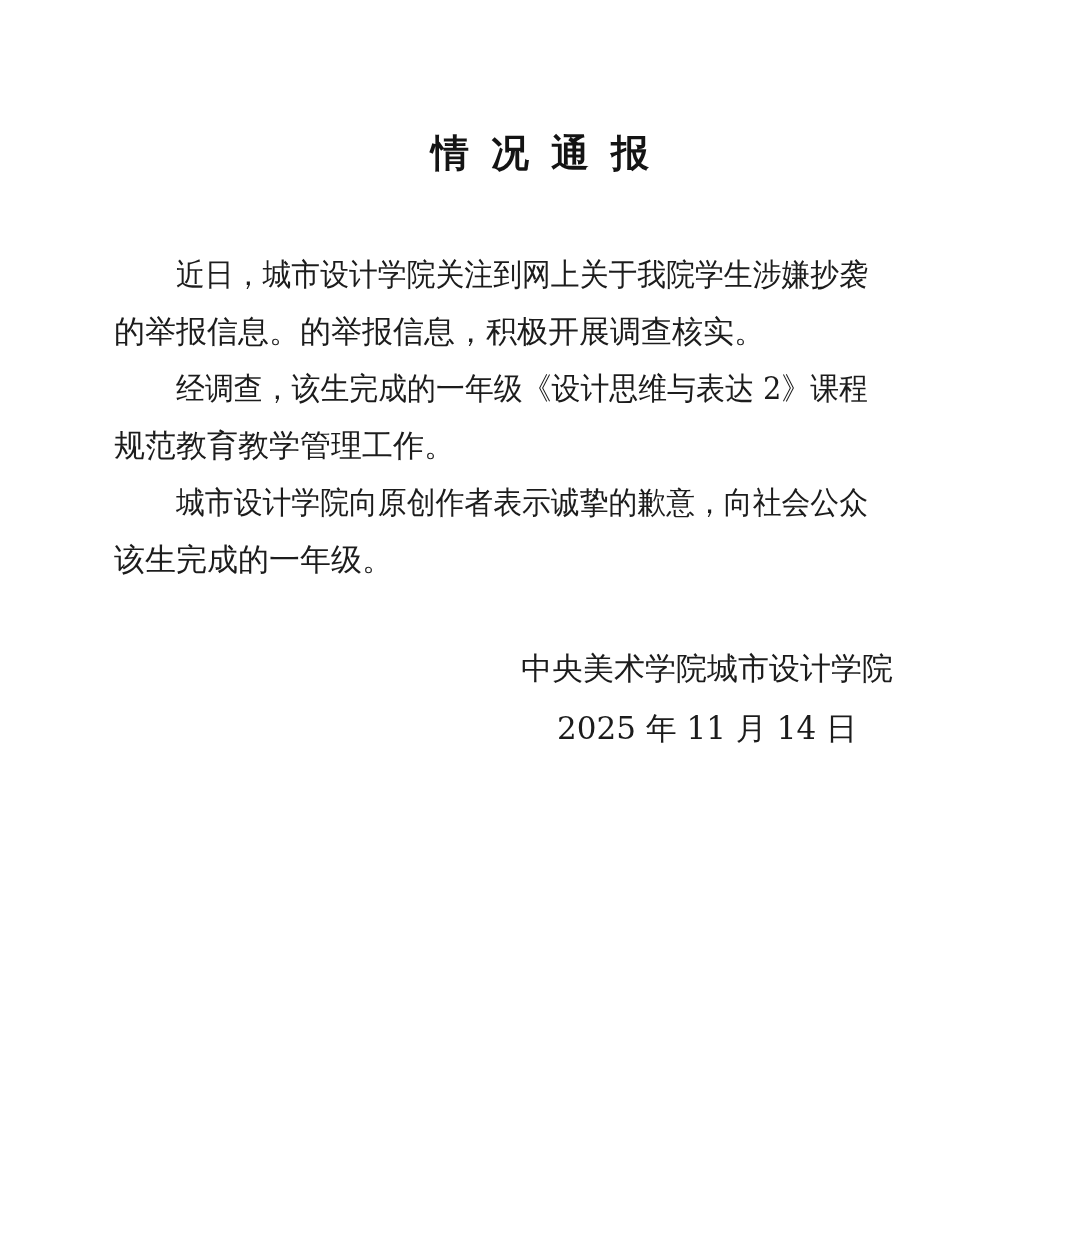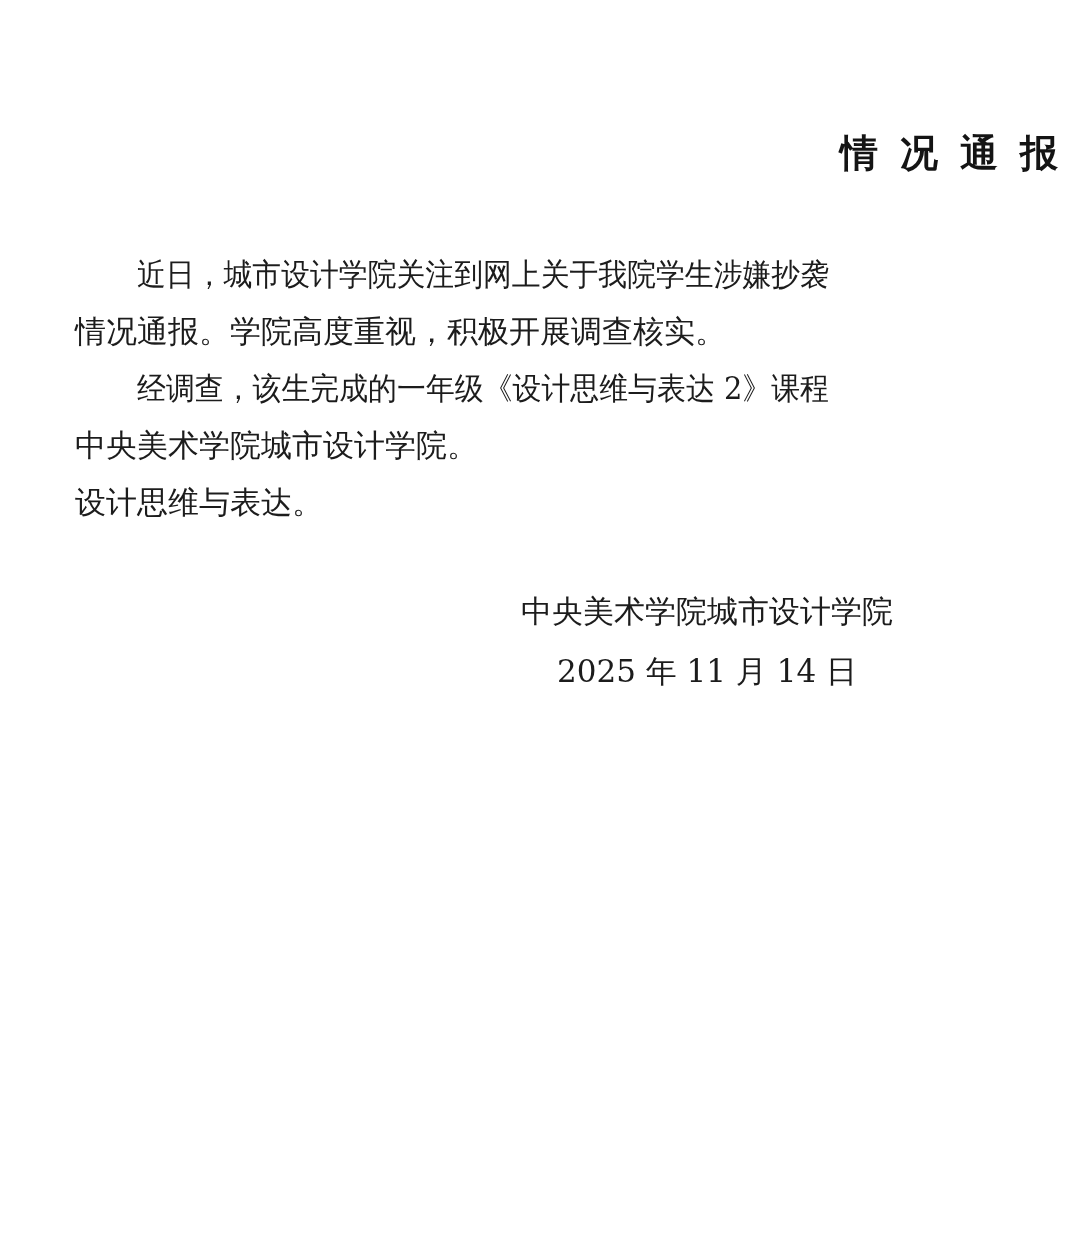--- a/index.html
+++ b/index.html
@@ -16,31 +16,31 @@
   }
   .page {
     width: 1080px;
     height: 1260px;
     position: relative;
     background: #ffffff;
   }
   .title {
     margin: 0;
     padding-top: 128px;
-    text-align: right;
+    text-align: center;
     font-size: 38px;
     line-height: 50px;
     font-weight: 700;
     letter-spacing: 22px;
     text-indent: 22px;
     color: #141414;
   }
   .doc-body {
     margin-top: 68px;
-    padding: 0 75px;
+    padding: 0 114px;
     font-size: 31px;
     line-height: 57px;
   }
   .para {
     margin: 0;
   }
   .line {
     height: 57px;
     white-space: nowrap;
   }
@@ -68,28 +68,29 @@
 </head>
 <body>
 
 <div class="page">
 
   <h1 class="title">情况通报</h1>
 
   <div class="doc-body" id="paragraphs">
       <div class="para">
         <div class="line first line-fit"><span style="transform: scaleX(0.930108);">近日，城市设计学院关注到网上关于我院学生涉嫌抄袭</span></div>
-        <div class="line"><span>情况通报。学院高度重视，积极开展调查核实。</span></div>
+        <div class="line"><span>的举报信息。的举报信息，积极开展调查核实。</span></div>
       </div>
       <div class="para">
         <div class="line first line-fit"><span style="transform: scaleX(0.931888);">经调查，该生完成的一年级《设计思维与表达 2》课程</span></div>
-        <div class="line"><span>中央美术学院城市设计学院。</span></div>
+        <div class="line"><span>规范教育教学管理工作。</span></div>
       </div>
       <div class="para">
-        <div class="line"><span>设计思维与表达。</span></div>
+        <div class="line first line-fit"><span style="transform: scaleX(0.930108);">城市设计学院向原创作者表示诚挚的歉意，向社会公众</span></div>
+        <div class="line"><span>该生完成的一年级。</span></div>
       </div>
     </div>
 
   <div class="sign-block">
     <div class="sign-line">中央美术学院城市设计学院</div>
     <div class="sign-line">2025 年 11 月 14 日</div>
   </div>
 
 </div>
 

